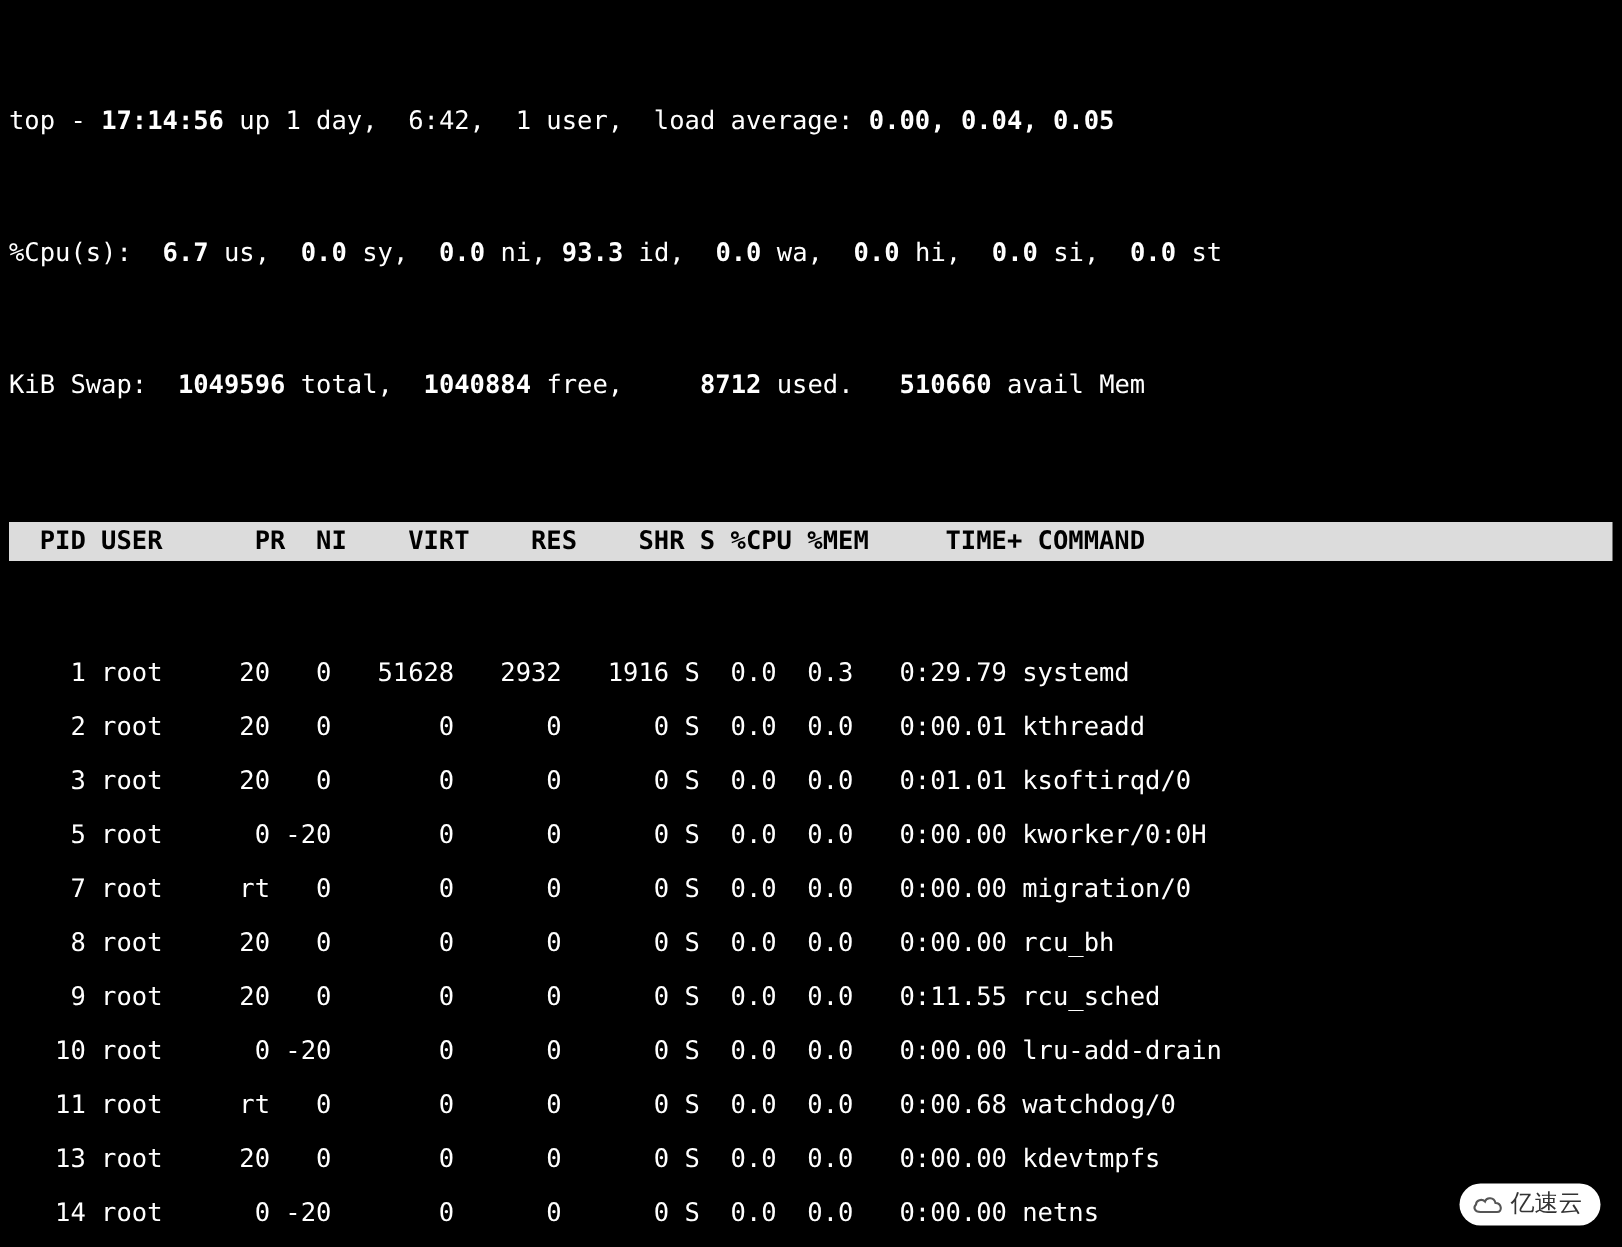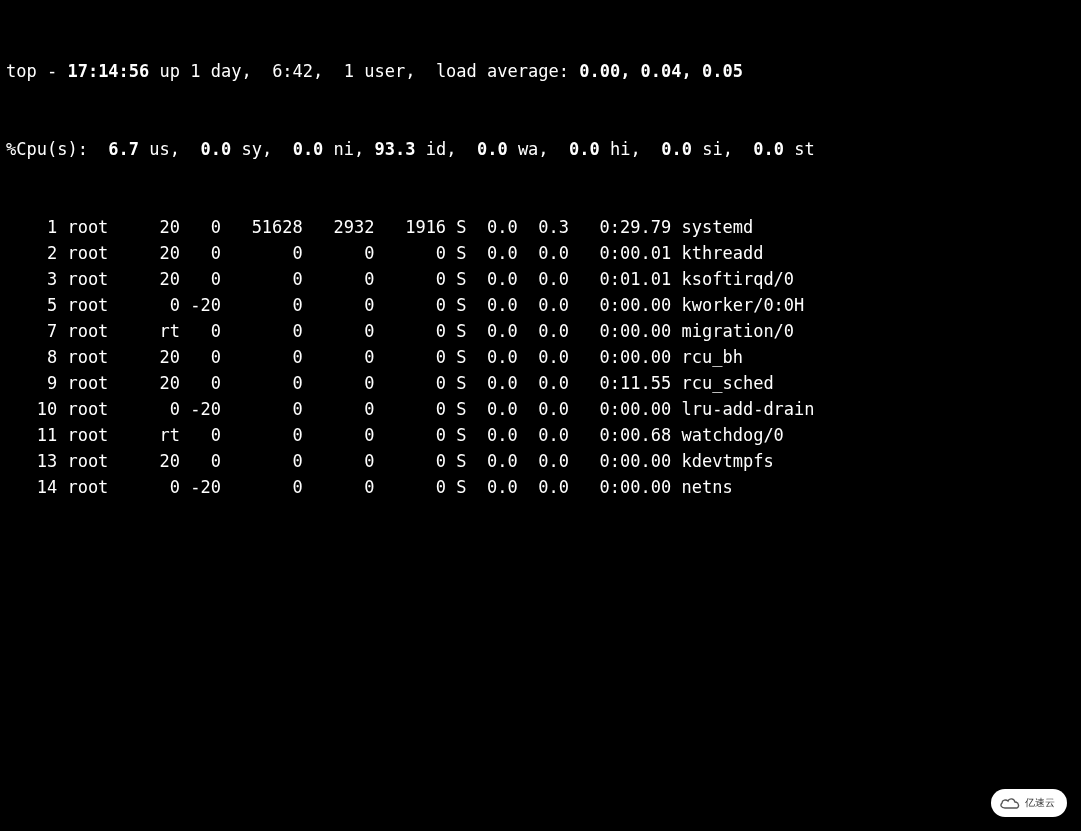--- a/index.html
+++ b/index.html
@@ -20,45 +20,47 @@
   }
   .bold { font-weight: 700; }
   .hdr-line {
     display: block;
     background: #dcdcdc;
     color: #000;
     font-weight: 700;
     padding: 0;
     margin-top: 26px;
   }
-  .row { display: block; }
+  .row { display: block; margin-top: 10px; }
   .watermark {
     position: absolute;
     right: 14px;
     bottom: 14px;
     background: #fff;
     color: #333;
     border-radius: 14px;
     padding: 4px 12px 4px 8px;
     font-family: "Microsoft YaHei", "PingFang SC", sans-serif;
-    font-size: 10px;
+    font-size: 16px;
     line-height: 20px;
     display: flex;
     align-items: center;
     gap: 4px;
     box-shadow: 0 0 4px rgba(0,0,0,.5);
   }
   .watermark svg { display: block; }
 </style>
 </head>
 <body>
 
 <div class="screen">
   <span class="row"><span>top - </span><span class="bold">17:14:56</span><span> up 1 day,  6:42,  1 user,  load average: </span><span class="bold">0.00, 0.04, 0.05</span></span>
   <span class="row"><span>%Cpu(s):  </span><span class="bold">6.7</span><span> us,  </span><span class="bold">0.0</span><span> sy,  </span><span class="bold">0.0</span><span> ni, </span><span class="bold">93.3</span><span> id,  </span><span class="bold">0.0</span><span> wa,  </span><span class="bold">0.0</span><span> hi,  </span><span class="bold">0.0</span><span> si,  </span><span class="bold">0.0</span><span> st</span></span>
+  <span class="row"><span>KiB Swap:  </span><span class="bold">1049596</span><span> total,  </span><span class="bold">1040884</span><span> free,     </span><span class="bold">8712</span><span> used.   </span><span class="bold">510660</span><span> avail Mem</span></span>
+  <span class="hdr-line">  PID USER      PR  NI    VIRT    RES    SHR S %CPU %MEM     TIME+ COMMAND                                    </span>
   <div id="proc-area"><span class="row">    1 root     20   0   51628   2932   1916 S  0.0  0.3   0:29.79 systemd</span><span class="row">    2 root     20   0       0      0      0 S  0.0  0.0   0:00.01 kthreadd</span><span class="row">    3 root     20   0       0      0      0 S  0.0  0.0   0:01.01 ksoftirqd/0</span><span class="row">    5 root      0 -20       0      0      0 S  0.0  0.0   0:00.00 kworker/0:0H</span><span class="row">    7 root     rt   0       0      0      0 S  0.0  0.0   0:00.00 migration/0</span><span class="row">    8 root     20   0       0      0      0 S  0.0  0.0   0:00.00 rcu_bh</span><span class="row">    9 root     20   0       0      0      0 S  0.0  0.0   0:11.55 rcu_sched</span><span class="row">   10 root      0 -20       0      0      0 S  0.0  0.0   0:00.00 lru-add-drain</span><span class="row">   11 root     rt   0       0      0      0 S  0.0  0.0   0:00.68 watchdog/0</span><span class="row">   13 root     20   0       0      0      0 S  0.0  0.0   0:00.00 kdevtmpfs</span><span class="row">   14 root      0 -20       0      0      0 S  0.0  0.0   0:00.00 netns</span></div>
 </div>
 
 <div class="watermark">
   <span>
     <svg width="22" height="16" viewBox="0 0 22 16">
       <path d="M6 13 C2 13 1 10 3 8 C3 5 7 4 9 6 C10 3 15 3 16 7 C20 7 21 13 17 13 Z" fill="none" stroke="#555" stroke-width="1.4"></path>
     </svg>
   </span>
   <span>亿速云</span>

